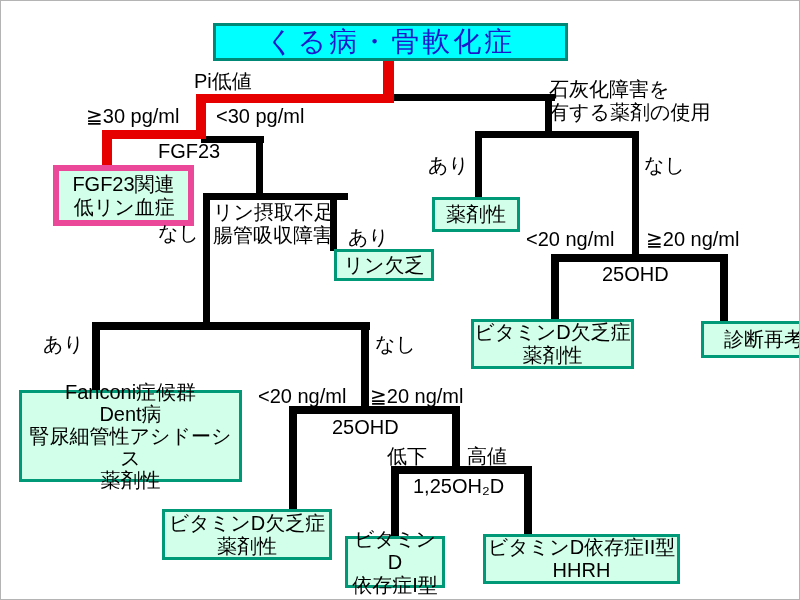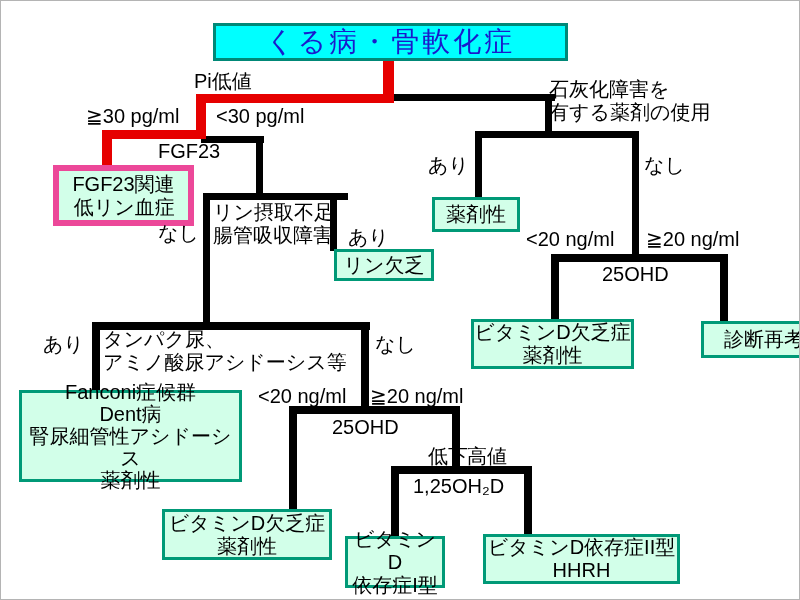--- a/index.html
+++ b/index.html
@@ -94,23 +94,21 @@
 腸管吸収障害</div>
   <div class="lbl" style="left:347px;top:225px;">あり</div>
   <div class="lbl ctr" style="left:548px;top:77px;width:163px;">石灰化障害を
 有する薬剤の使用</div>
   <div class="lbl" style="left:427px;top:153px;">あり</div>
   <div class="lbl" style="left:643px;top:153px;">なし</div>
   <div class="lbl" style="left:525px;top:227px;">&lt;20 ng/ml</div>
   <div class="lbl" style="left:645px;top:227px;">≧20 ng/ml</div>
   <div class="lbl" style="left:601px;top:262px;">25OHD</div>
   <div class="lbl" style="left:42px;top:332px;">あり</div>
-  <div class="lbl ctr" style="left:102px;top:327px;width:262px;">タンパク尿、
-アミノ酸尿アシドーシス等</div>
   <div class="lbl" style="left:374px;top:332px;">なし</div>
   <div class="lbl" style="left:257px;top:384px;">&lt;20 ng/ml</div>
   <div class="lbl" style="left:369px;top:384px;">≧20 ng/ml</div>
   <div class="lbl" style="left:331px;top:415px;">25OHD</div>
-  <div class="lbl" style="left:427px;top:444px;text-align:center;">低下</div>
+  <div class="lbl" style="left:386px;top:444px;text-align:center;">低下</div>
   <div class="lbl" style="left:466px;top:444px;text-align:center;">高値</div>
   <div class="lbl" style="left:412px;top:474px;">1,25OH₂D</div>
 
 </div>
 
 </body></html>

